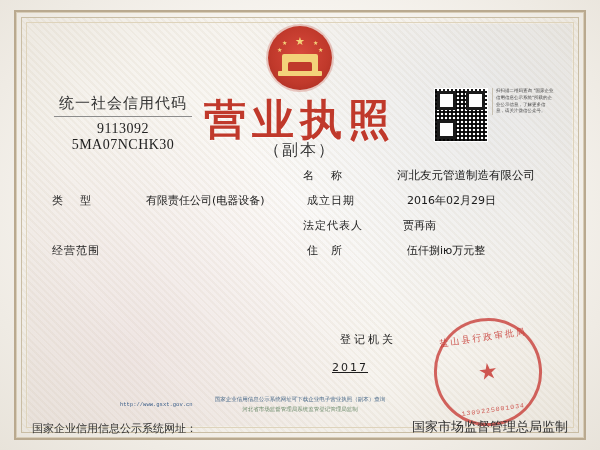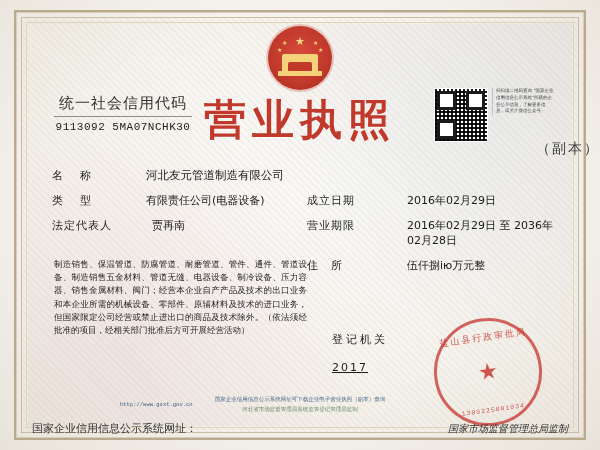--- a/index.html
+++ b/index.html
@@ -133,23 +133,23 @@
     font-weight: bold;
     letter-spacing: 6px;
     color: #c0392b;
     text-shadow: 0 1px 0 rgba(255,255,255,0.6);
   }
   .subtitle {
     position: absolute;
     left: 0;
     right: 0;
     top: 140px;
-    text-align: right;
-    font-family: "DejaVu Sans", "Liberation Sans", sans-serif;
-    font-size: 14px;
+    text-align: center;
+    font-family: "DejaVu Sans", "Liberation Sans", sans-serif;
+    font-size: 16px;
     color: #3a3a3a;
     letter-spacing: 2px;
   }
 
   
   .code-block {
     position: absolute;
     left: 48px;
     top: 94px;
     width: 150px;
@@ -161,22 +161,22 @@
     color: #333;
     letter-spacing: 1px;
   }
   .code-rule {
     margin: 3px auto 4px;
     width: 138px;
     height: 1px;
     background: #8d8d8d;
   }
   .code-value {
-    font-family: Liberation Mono, monospace;
-    font-size: 11px;
+    font-family: Liberation Serif, serif;
+    font-size: 14px;
     color: #222;
     letter-spacing: 0.5px;
   }
 
   
   .qr-wrap {
     position: absolute;
     right: 46px;
     top: 88px;
     display: flex;
@@ -218,20 +218,21 @@
     left: 52px;
     top: 168px;
     right: 42px;
     font-family: "DejaVu Sans", "Liberation Sans", sans-serif;
     font-size: 11px;
     color: #1d1d1d;
   }
   .row {
     display: flex;
     margin-bottom: 10px;
+    justify-content: flex-end;
   }
   .col-left { width: 255px; display: flex; }
   .col-right { flex: 1; display: flex; }
   .lbl {
     width: 64px;
     flex: none;
     letter-spacing: 3px;
     color: #1d1d1d;
   }
   .lbl.wide { width: 70px; letter-spacing: 1px; }
@@ -264,20 +265,21 @@
     top: 332px;
     width: 210px;
     font-family: "DejaVu Sans", "Liberation Sans", sans-serif;
     font-size: 11px;
     color: #1d1d1d;
   }
   .reg-line {
     display: flex;
     align-items: baseline;
     letter-spacing: 3px;
+    margin-left: 8px;
   }
   .reg-date {
     margin-top: 14px;
     letter-spacing: 2px;
     font-size: 11px;
     text-decoration: underline;
   }
 
   
   .seal {
@@ -339,23 +341,22 @@
     bottom: 14px;
     font-family: Liberation Mono, monospace;
     font-size: 11px;
     color: #2f2f2f;
   }
   .footer-right {
     position: absolute;
     right: 32px;
     bottom: 14px;
     font-family: "DejaVu Sans", "Liberation Sans", sans-serif;
-    font-size: 10px;
+    font-size: 13px;
     color: #2f2f2f;
-    font-style: italic;
   }
   .url {
     position: absolute;
     left: 120px;
     bottom: 42px;
     font-family: "Liberation Mono", monospace;
     font-size: 5.5px;
     color: #3b5f8a;
   }
 </style>
@@ -416,29 +417,25 @@
         <div class="lbl wide">成立日期</div>
         <div class="val">2016年02月29日</div>
       </div>
     </div>
 
     <div class="row">
       <div class="col-left">
         <div class="lbl wide">法定代表人</div>
         <div class="val">贾再南</div>
       </div>
-      <div class="col-right">
-        <div class="lbl wide">营业期限</div>
-        <div class="val">2016年02月29日 至 2036年02月28日</div>
-      </div>
     </div>
 
     <div class="row">
       <div class="col-left">
-        <div class="scope-text">制造销售、保温管道、防腐管道、耐磨管道、管件、通件、管道设备、制造销售五金材料、管道无缝、电器设备、制冷设备、压力容器、销售金属材料、阀门；经营本企业自产产品及技术的出口业务和本企业所需的机械设备、零部件、原辅材料及技术的进口业务，但国家限定公司经营或禁止进出口的商品及技术除外。（依法须经批准的项目，经相关部门批准后方可开展经营活动）</div>
+        <div class="scope-lbl">经营范围</div>
       </div>
       <div class="col-right">
         <div class="lbl wide">住　所</div>
         <div class="val">伍仟捌ію万元整</div>
       </div>
     </div>
   </div>
 
   <div class="reg-block">
     <div class="reg-line">登记机关</div>

